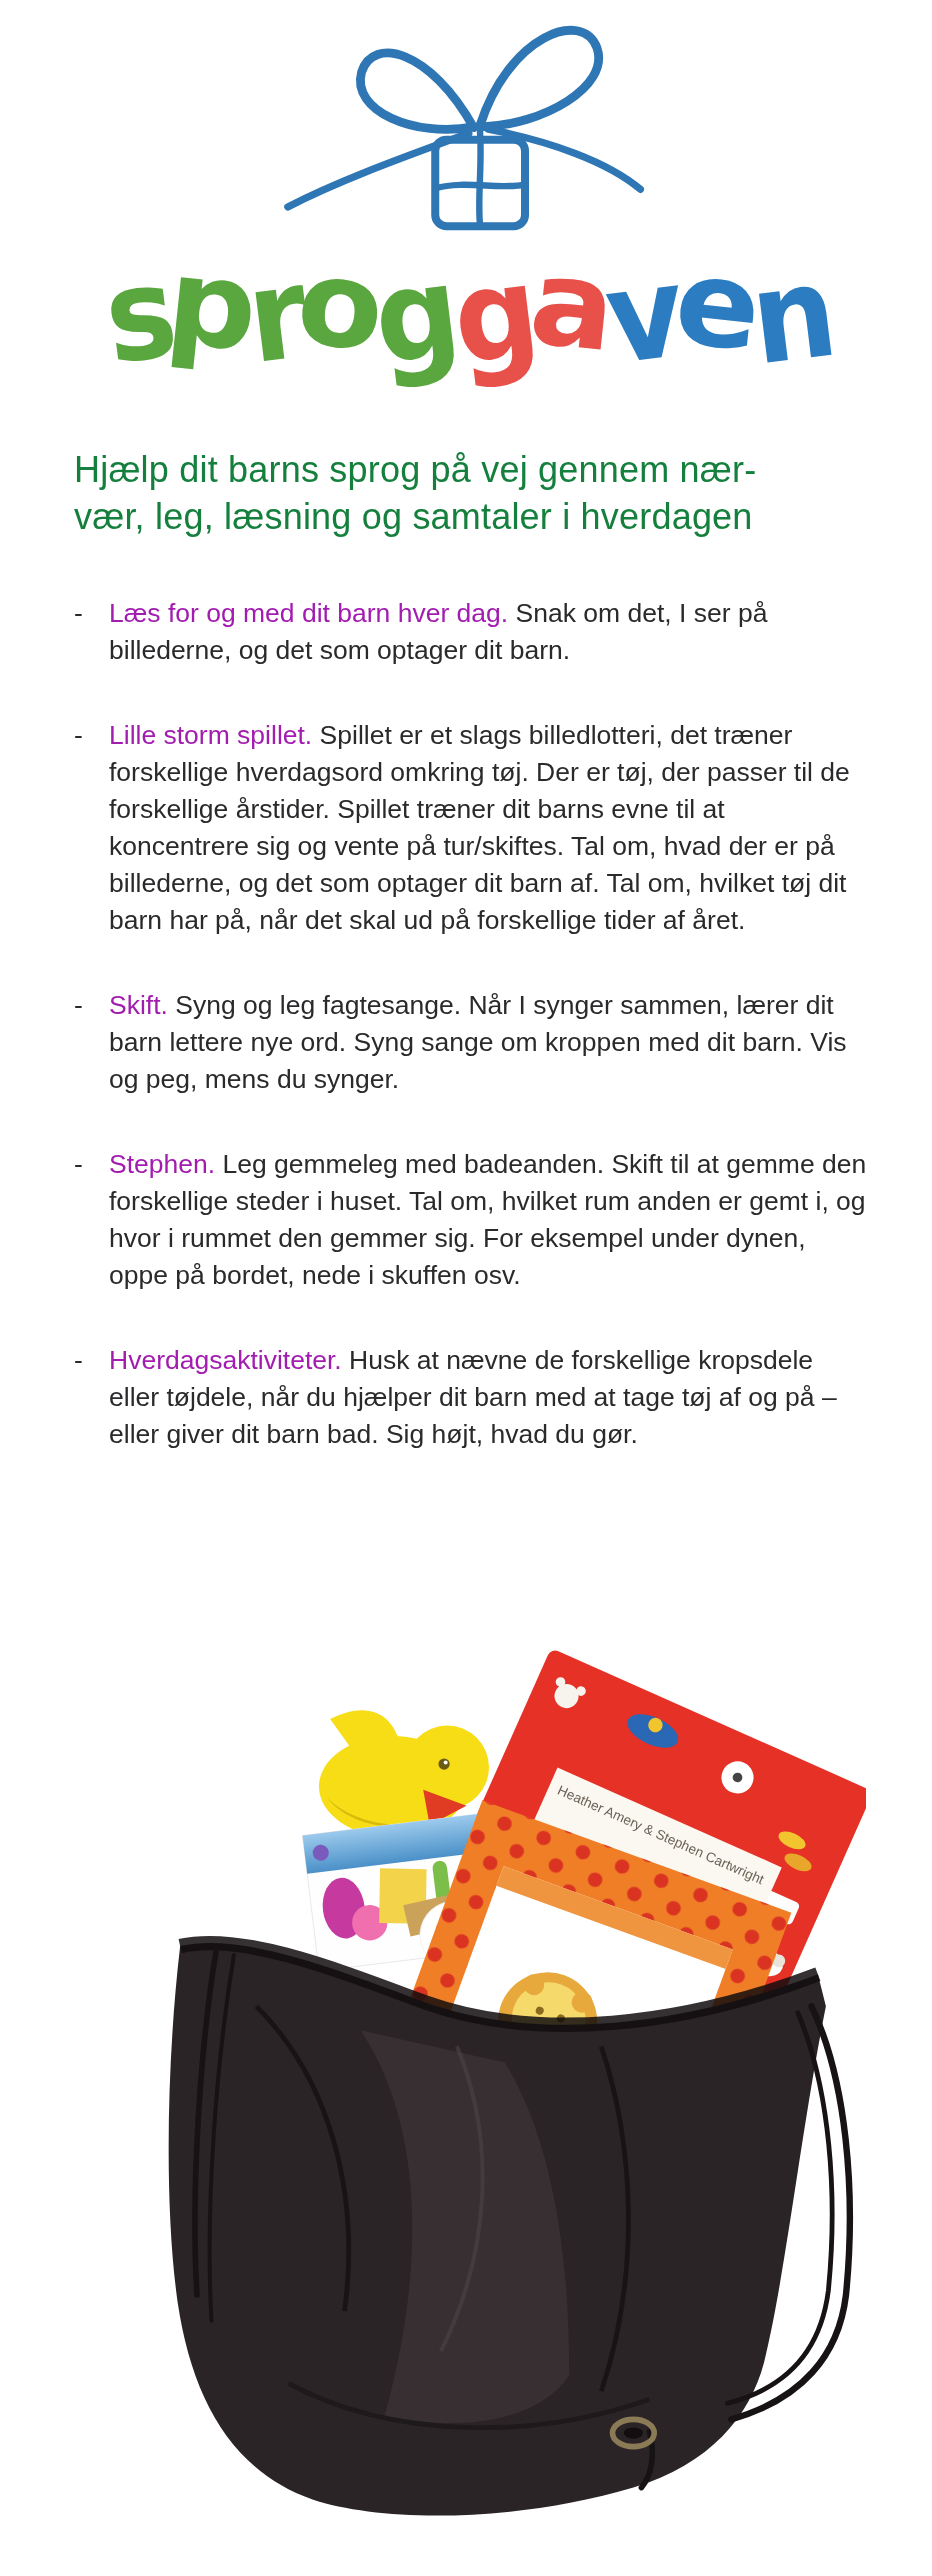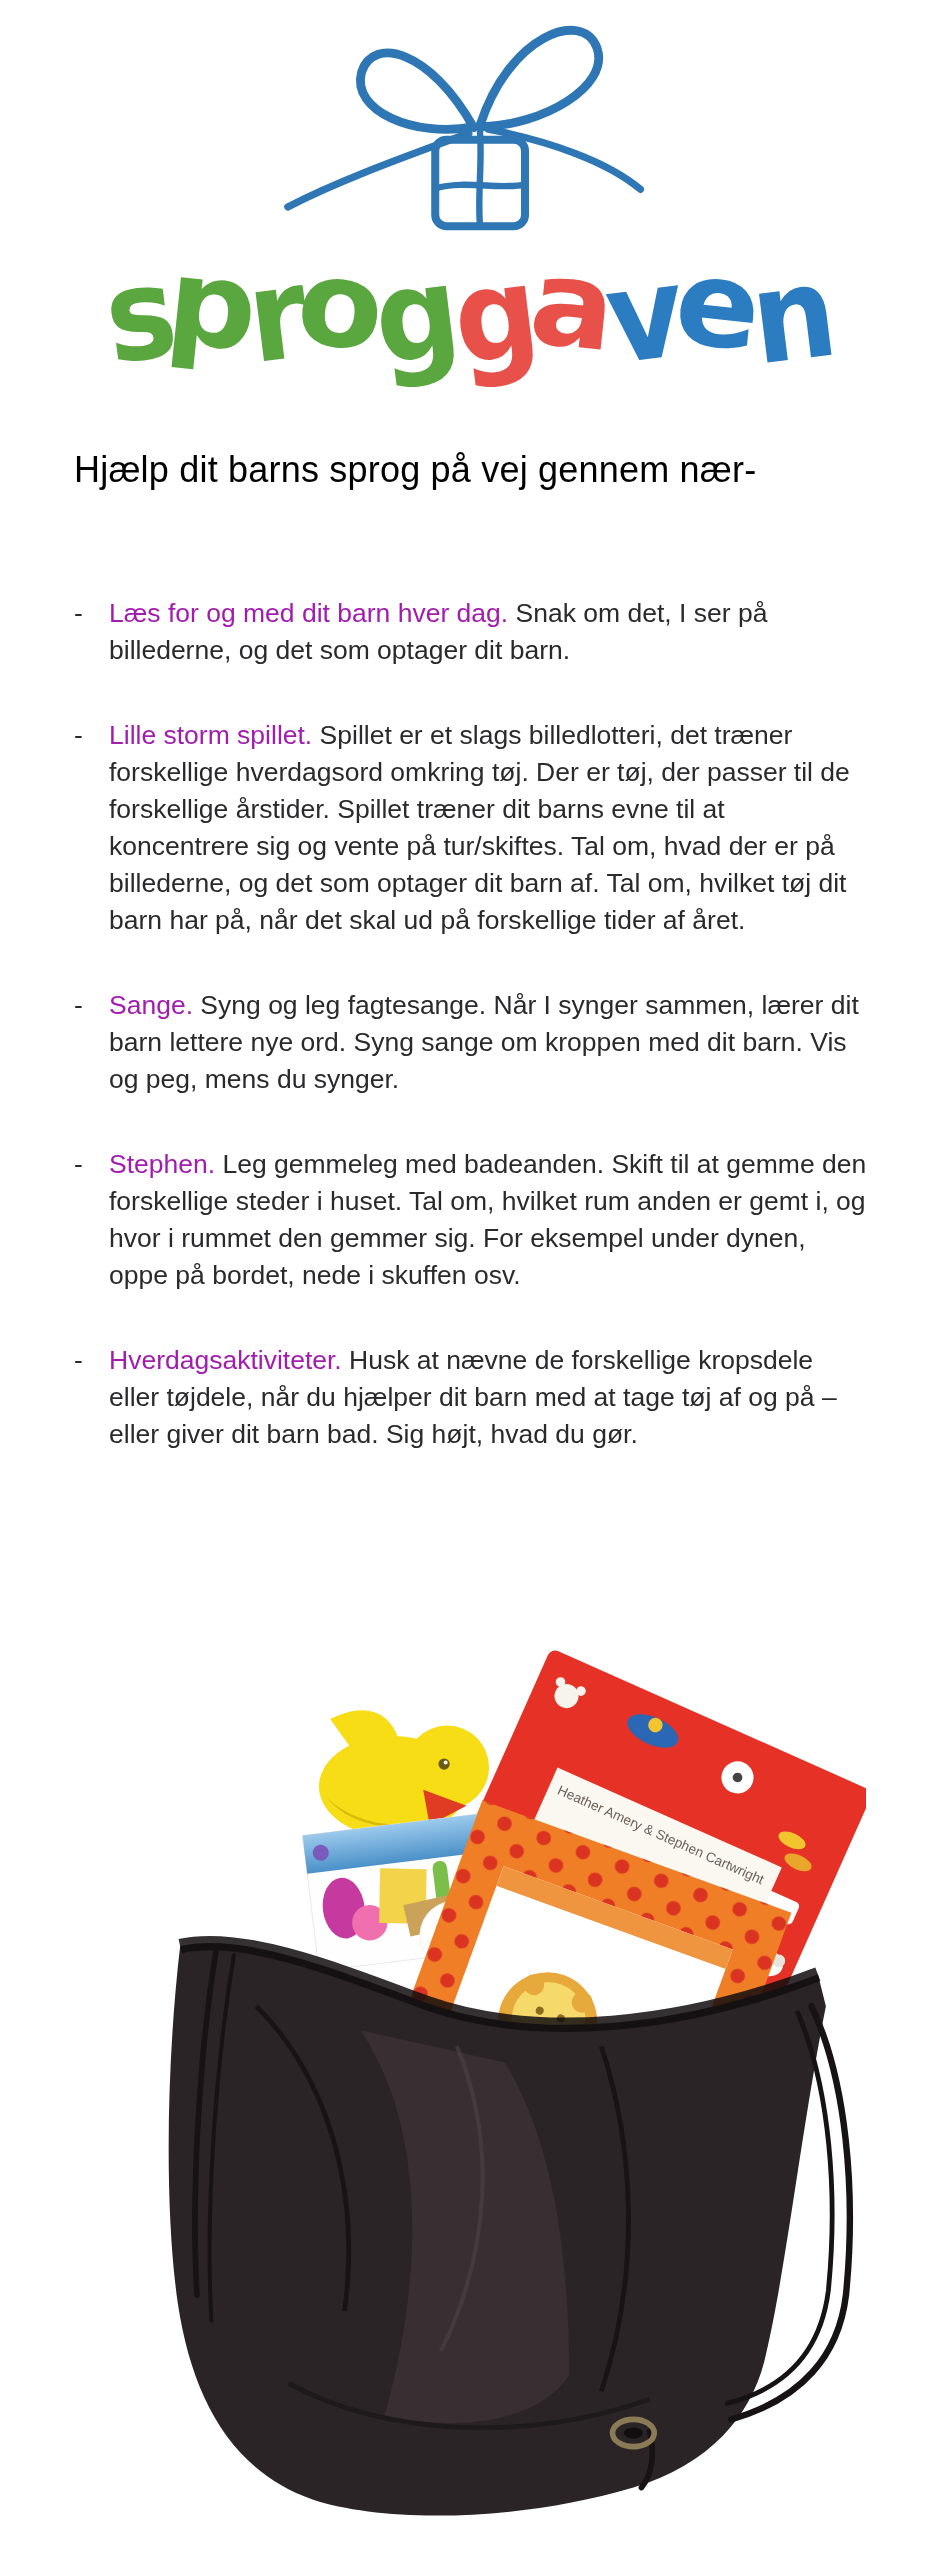--- a/index.html
+++ b/index.html
@@ -18,21 +18,21 @@
   .logo-part{display:inline-block;}
   .logo-green{color:#5aa63f;}
   .logo-red{color:#e8504a;}
   .logo-blue{color:#2b7cc1;}
   .logo-part .ll{display:inline-block;}
   .logo-part .ll:nth-child(odd){transform:rotate(-7deg) translateY(4.8px) scale(0.96,1.04);}
   .logo-part .ll:nth-child(even){transform:rotate(6deg) translateY(-6.4px) scale(1.02,0.98);}
   
   .heading{
     position:absolute;top:446px;left:74px;width:802px;
-    color:#000000;font-size:36px;line-height:47px;font-weight:400;
+    color:#15803d;font-size:36px;line-height:47px;font-weight:400;
     letter-spacing:0.2px;
   }
   
   .bullets{
     position:absolute;top:595px;left:74px;width:794px;
     color:#2a2a2c;font-size:26.5px;line-height:37px;
   }
   .bullet{display:flex;margin:0 0 48px 0;}
   .bullet-marker{flex:0 0 35px;}
   .bullet-text{flex:1;}
@@ -54,34 +54,35 @@
       <path d="M251,149 C256,190 248,240 252,276" stroke-width="8"></path>
       <path d="M196,229 C232,218 276,231 308,224" stroke-width="8"></path>
     </g>
   </svg>
 </div>
 
 <div class="logo"><span class="logo-part logo-green"><span class="ll">s</span><span class="ll">p</span><span class="ll">r</span><span class="ll">o</span><span class="ll">g</span></span><span class="logo-part logo-red"><span class="ll">g</span><span class="ll">a</span></span><span class="logo-part logo-blue"><span class="ll">v</span><span class="ll">e</span><span class="ll">n</span></span></div>
 
 <div class="heading">
   <div>Hjælp dit barns sprog på vej gennem nær-</div>
+  <div>vær, leg, læsning og samtaler i hverdagen</div>
 </div>
 
 <div class="bullets">
   <div class="bullet">
     <span class="bullet-marker">-</span>
     <span class="bullet-text"><span class="bullet-lead">Læs for og med dit barn hver dag.</span><span> Snak om det, I ser på billederne, og det som optager dit barn.</span></span>
   </div>
   <div class="bullet">
     <span class="bullet-marker">-</span>
     <span class="bullet-text"><span class="bullet-lead">Lille storm spillet.</span><span> Spillet er et slags billedlotteri, det træner forskellige hverdagsord omkring tøj. Der er tøj, der passer til de forskellige årstider. Spillet træner dit barns evne til at koncentrere sig og vente på tur/skiftes. Tal om, hvad der er på billederne, og det som optager dit barn af. Tal om, hvilket tøj dit barn har på, når det skal ud på forskellige tider af året.</span></span>
   </div>
   <div class="bullet">
     <span class="bullet-marker">-</span>
-    <span class="bullet-text"><span class="bullet-lead">Sange.</span><span> Syng og leg fagtesange. Når I synger sammen, lærer dit barn lettere nye ord. Syng sange om kroppen med dit barn. Vis og peg, mens du synger.</span></span>
+    <span class="bullet-text"><span class="bullet-lead">Skift.</span><span> Syng og leg fagtesange. Når I synger sammen, lærer dit barn lettere nye ord. Syng sange om kroppen med dit barn. Vis og peg, mens du synger.</span></span>
   </div>
   <div class="bullet">
     <span class="bullet-marker">-</span>
     <span class="bullet-text"><span class="bullet-lead">Stephen.</span><span> Leg gemmeleg med badeanden. Skift til at gemme den forskellige steder i huset. Tal om, hvilket rum anden er gemt i, og hvor i rummet den gemmer sig. For eksempel under dynen, oppe på bordet, nede i skuffen osv.</span></span>
   </div>
   <div class="bullet">
     <span class="bullet-marker">-</span>
     <span class="bullet-text"><span class="bullet-lead">Hverdagsaktiviteter.</span><span> Husk at nævne de forskellige kropsdele eller tøjdele, når du hjælper dit barn med at tage tøj af og på – eller giver dit barn bad. Sig højt, hvad du gør.</span></span>
   </div>
 </div>

